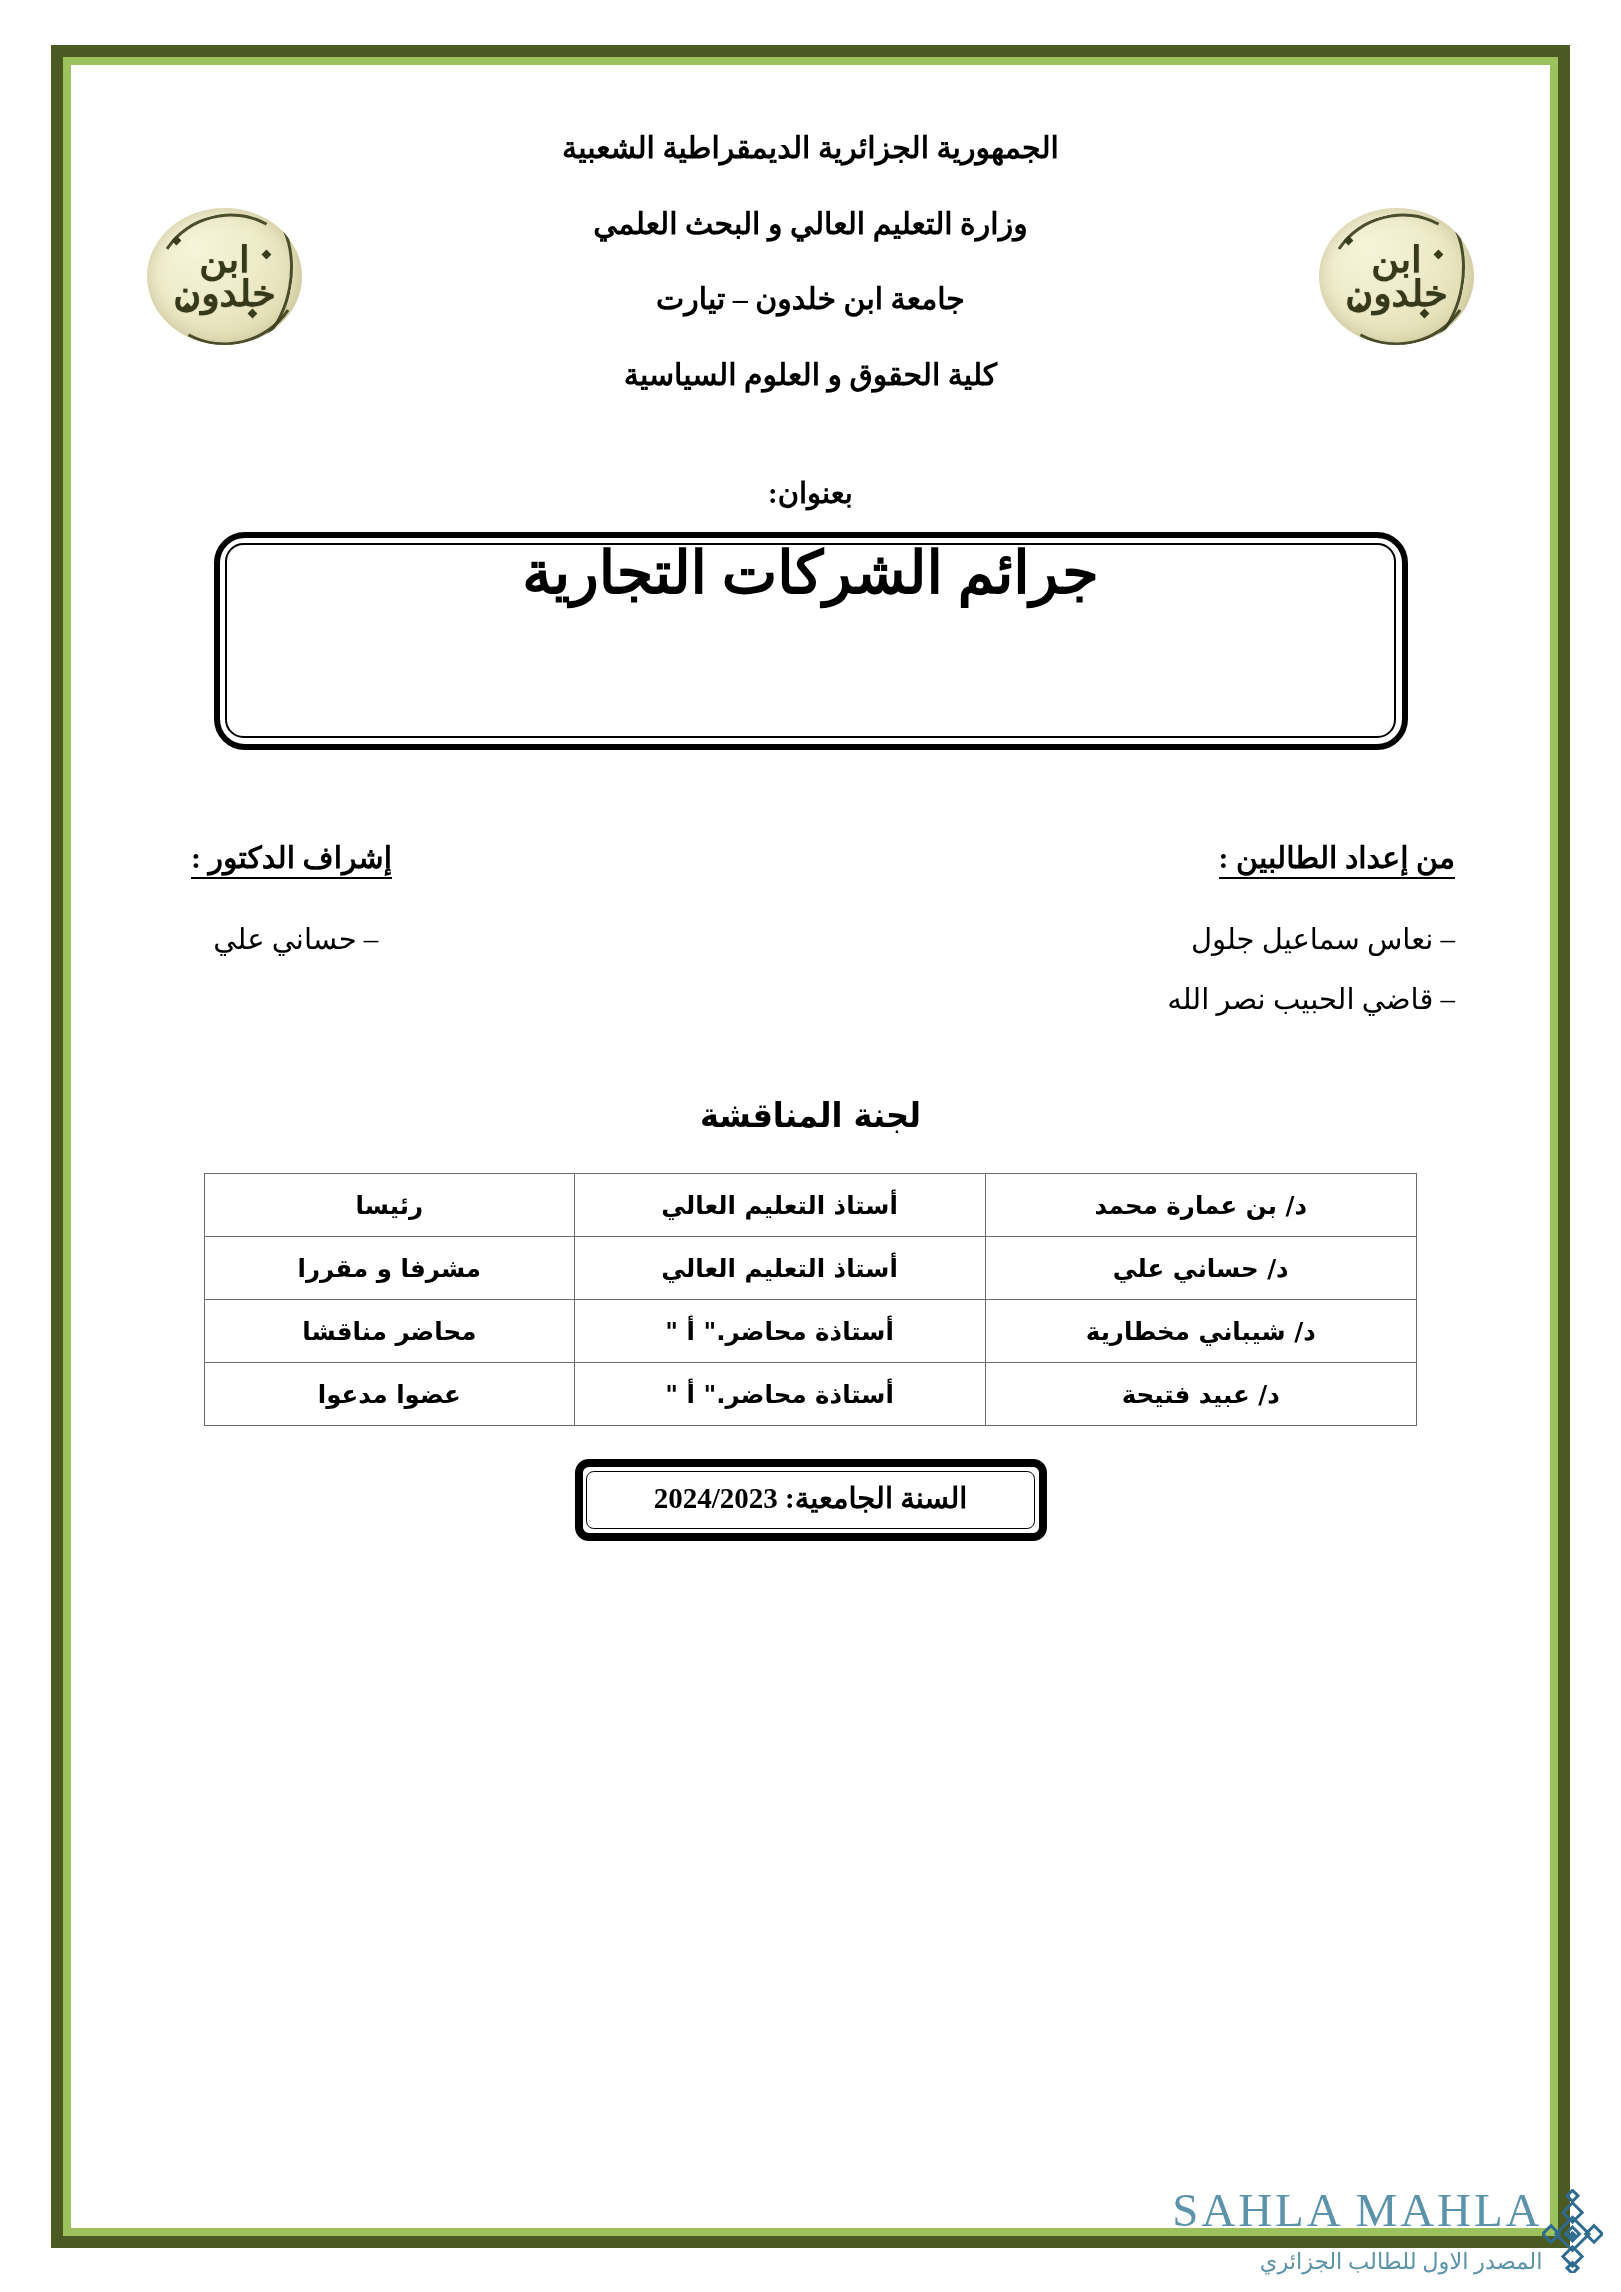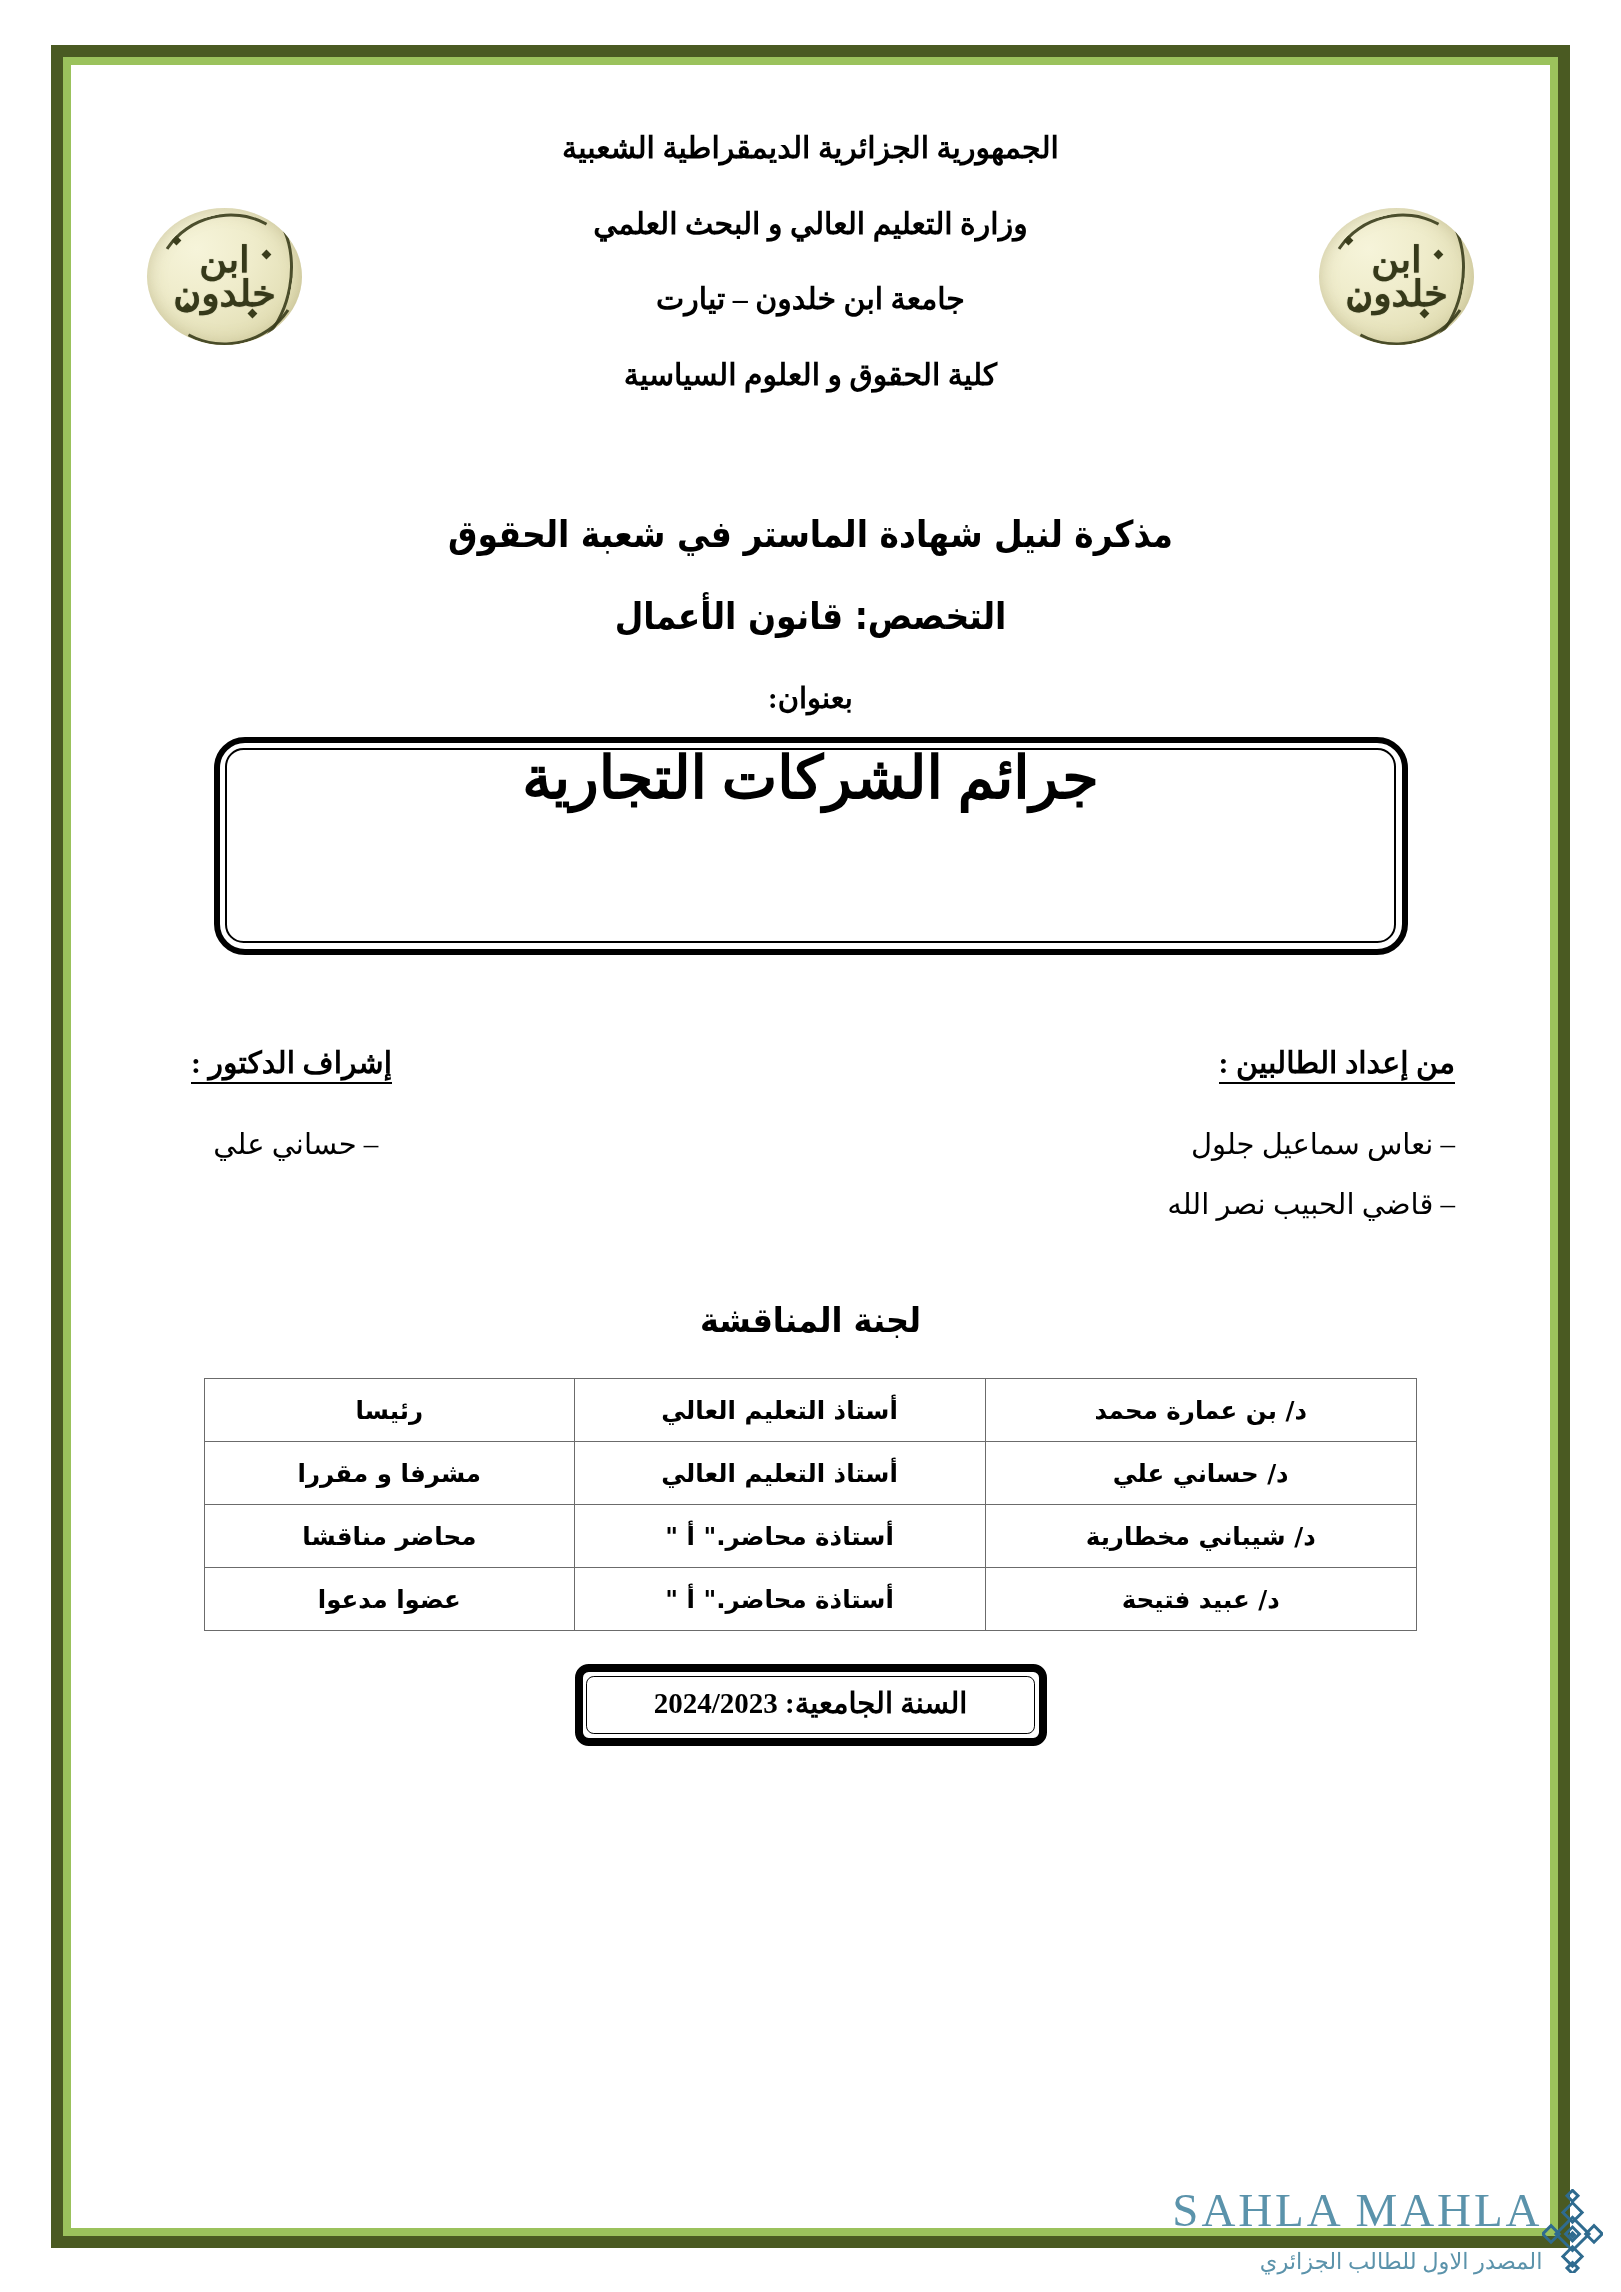--- a/index.html
+++ b/index.html
@@ -356,24 +356,20 @@
       </div>
 
       <div class="header-lines">
         <div class="hline">الجمهورية الجزائرية الديمقراطية الشعبية</div>
         <div class="hline">وزارة التعليم العالي و البحث العلمي</div>
         <div class="hline">جامعة ابن خلدون – تيارت</div>
         <div class="hline">كلية الحقوق و العلوم السياسية</div>
       </div>
     </div>
 
-    <div class="degree-zone">
-      <div class="degree-line">مذكرة لنيل شهادة الماستر في شعبة الحقوق</div>
-      <div class="degree-line specialty">التخصص: قانون الأعمال</div>
-    </div>
 
     <div class="beunwan">بعنوان:</div>
 
     <div class="title-box-wrap">
       <div class="title-box">
         <div class="title-text">جرائم الشركات التجارية</div>
       </div>
     </div>
 
     <div class="people">

